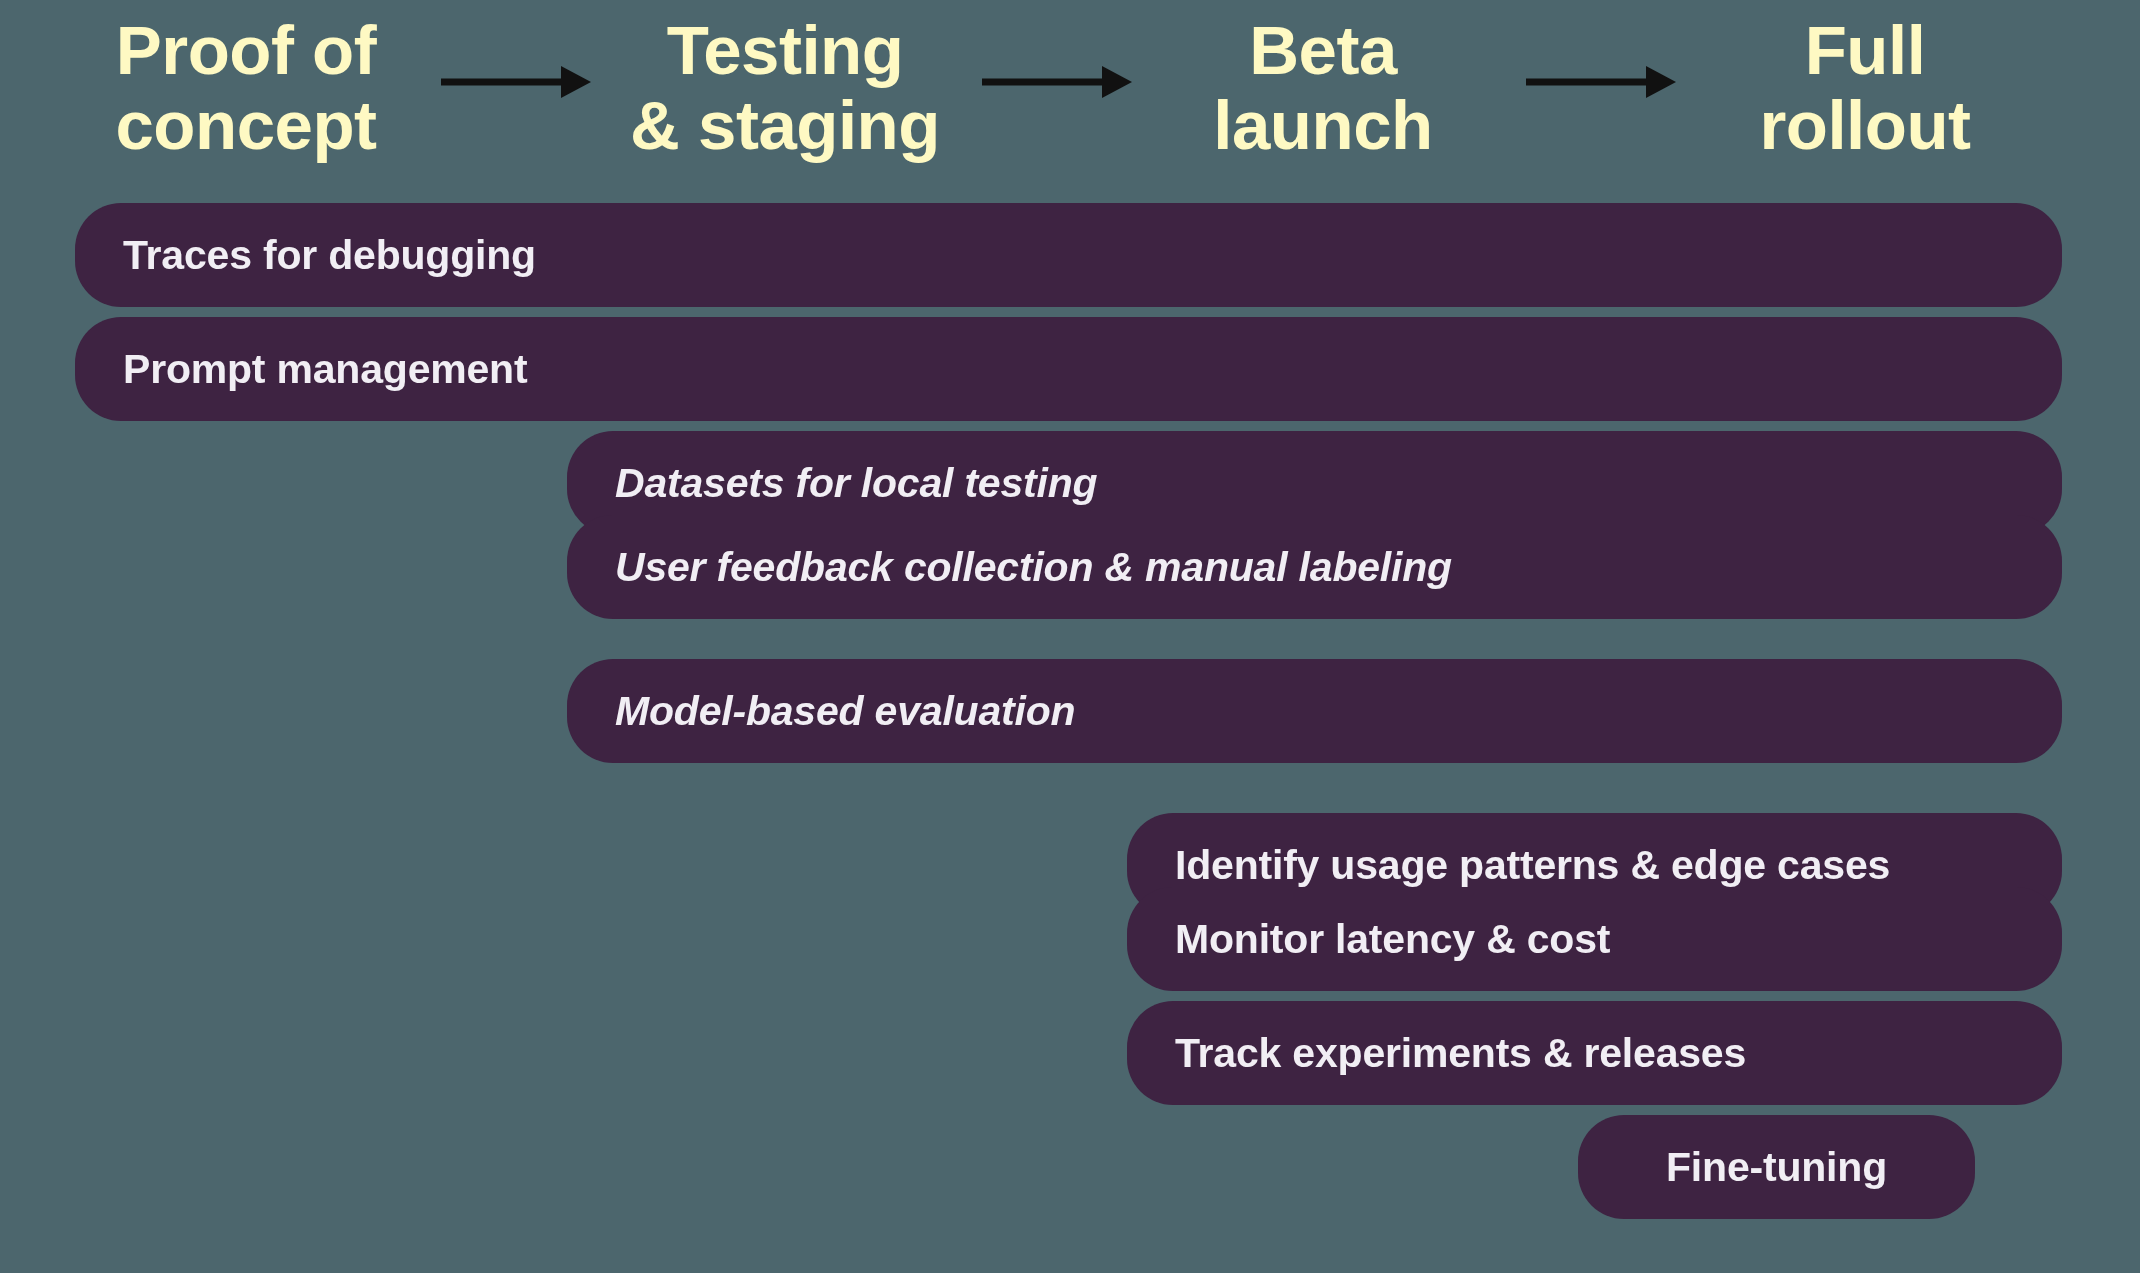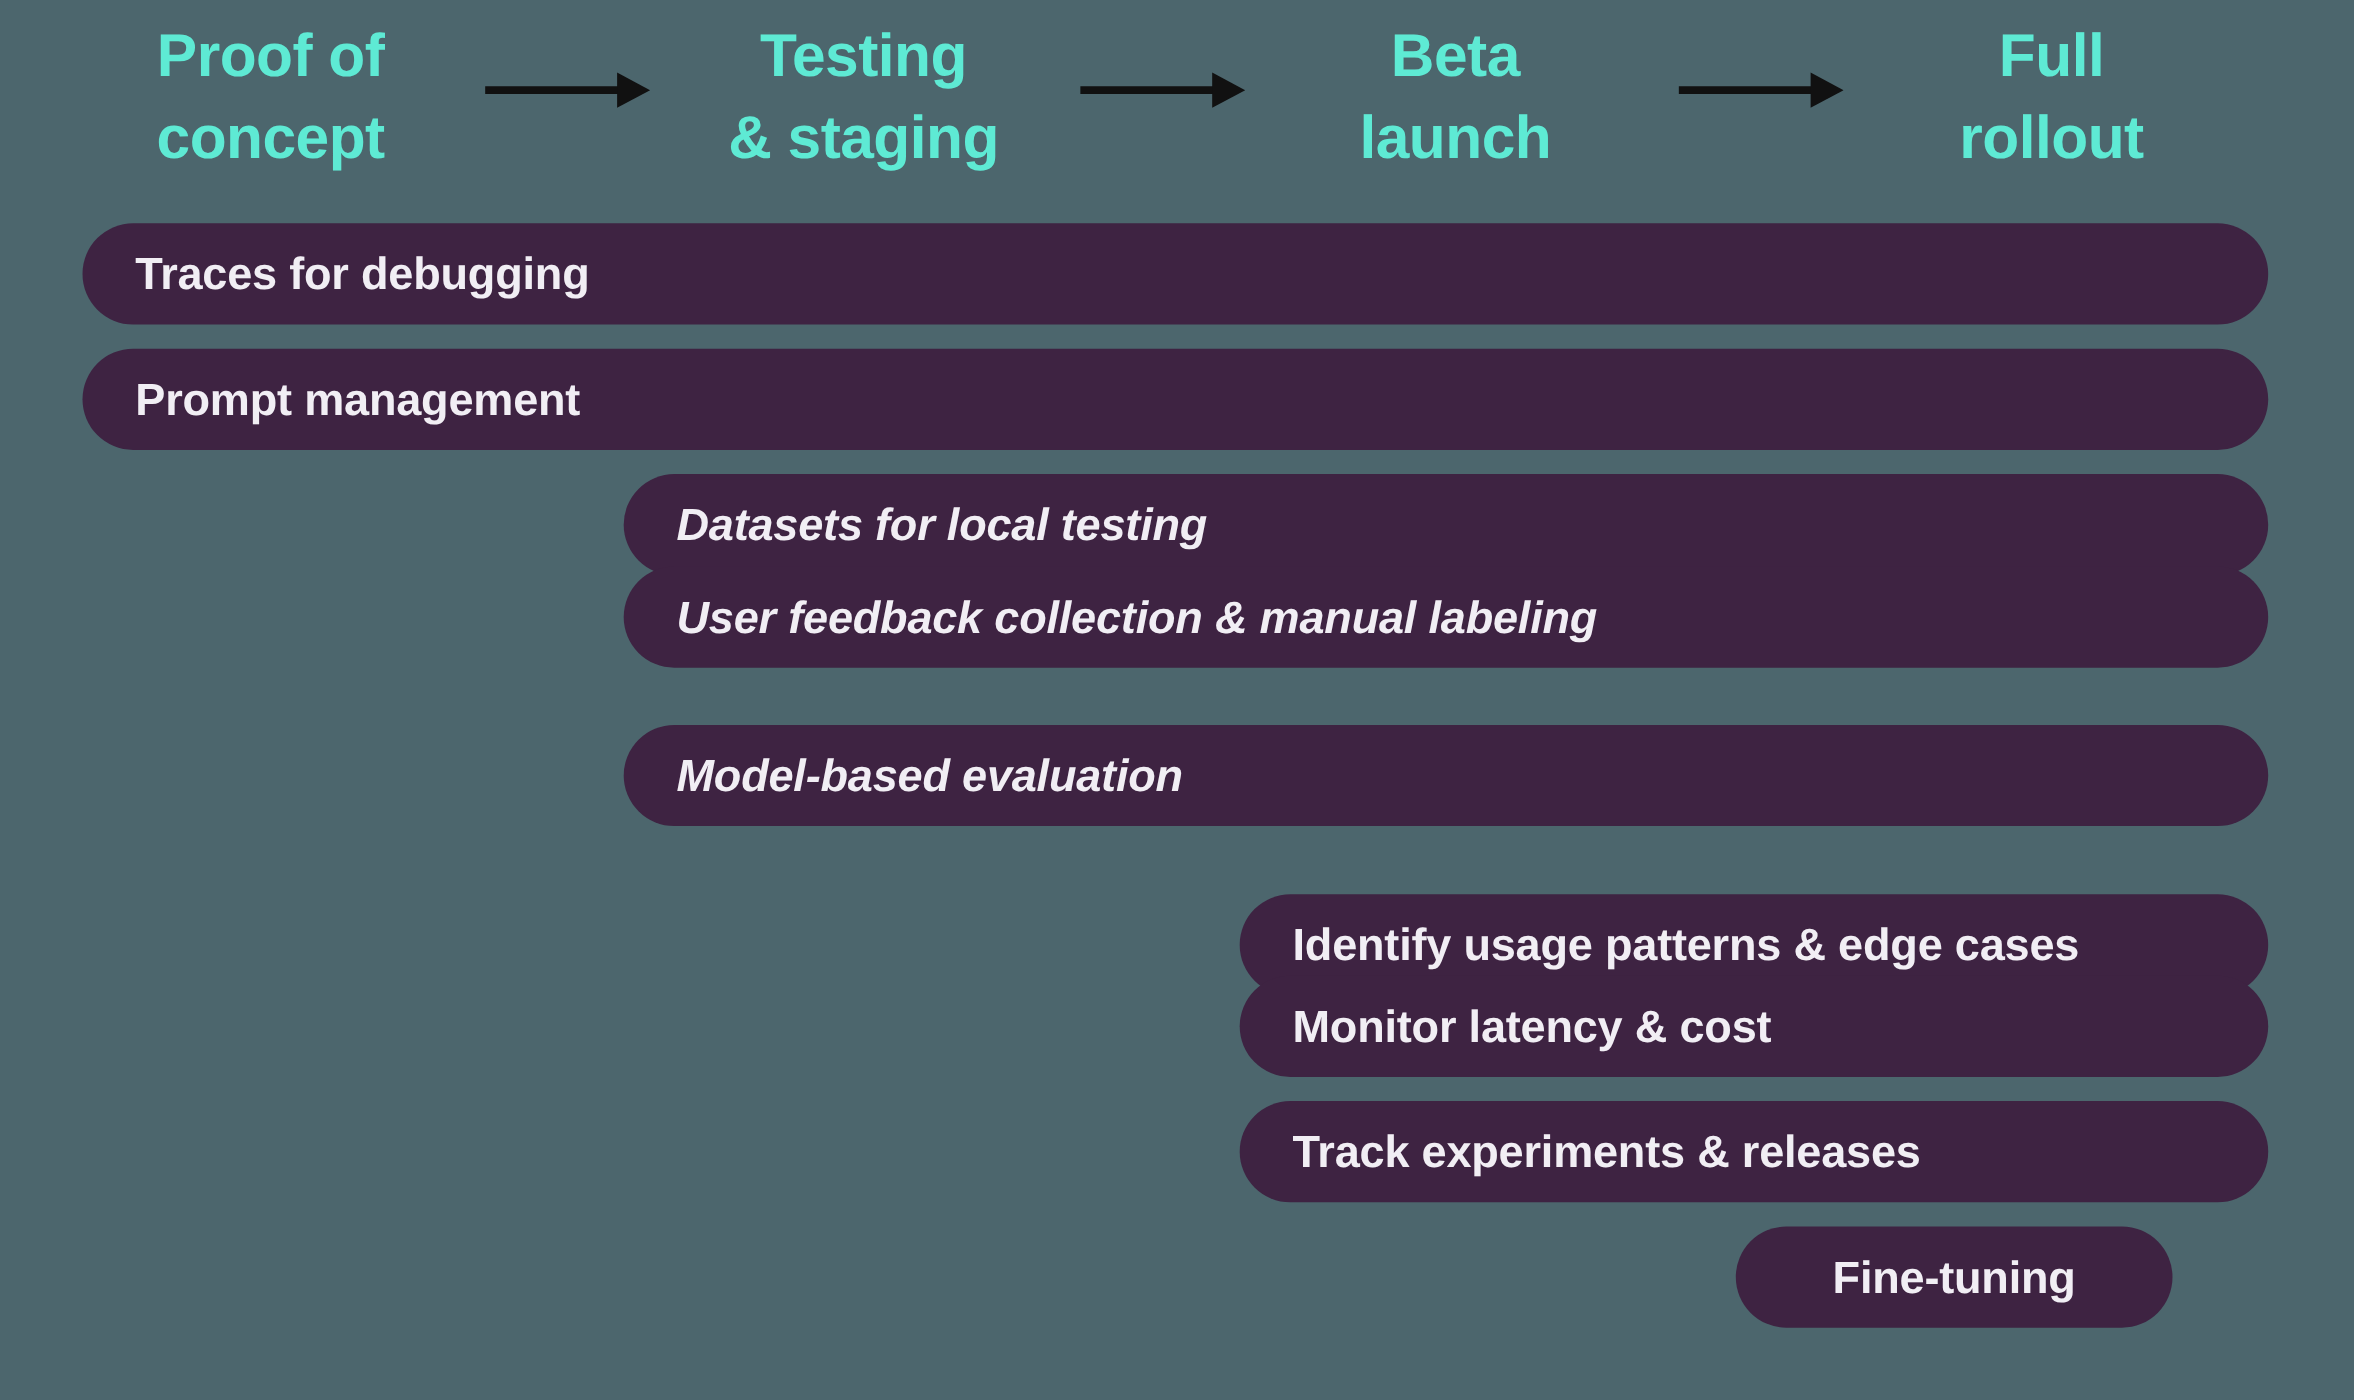--- a/index.html
+++ b/index.html
@@ -12,36 +12,36 @@
     position: relative;
     overflow: hidden;
     background: #4c666d;
     font-family: "Liberation Sans", sans-serif;
   }
   .stage-header {
     position: absolute;
     top: 13px;
     width: 420px;
     text-align: center;
-    font-size: 55px;
+    font-size: 69px;
     line-height: 75px;
     font-weight: 700;
-    color: #5eead4;
+    color: #fef9c3;
     letter-spacing: -0.5px;
     white-space: pre-line;
   }
   .arrow {
     position: absolute;
     top: 64px;
     width: 150px;
     height: 36px;
   }
   .bar {
     position: absolute;
-    height: 92px;
+    height: 104px;
     background: #3e2342;
     border-radius: 46px;
     display: flex;
     align-items: center;
     color: #f1eef4;
     font-size: 41px;
     font-weight: 700;
     letter-spacing: -0.2px;
     padding-left: 48px;
     box-sizing: border-box;

